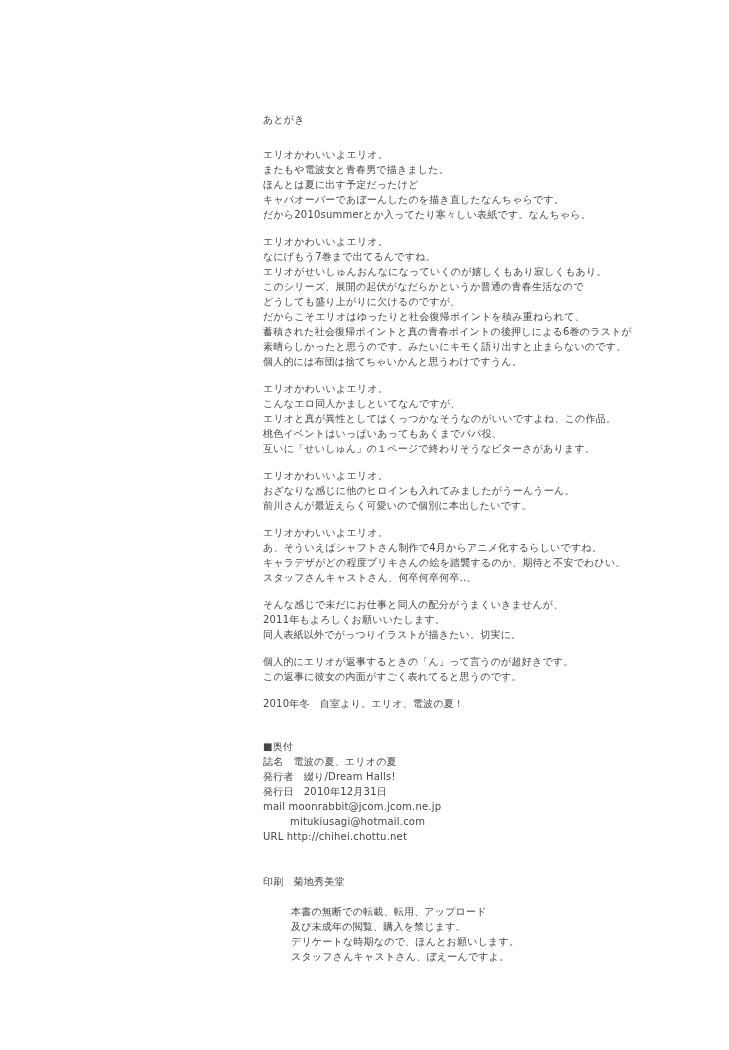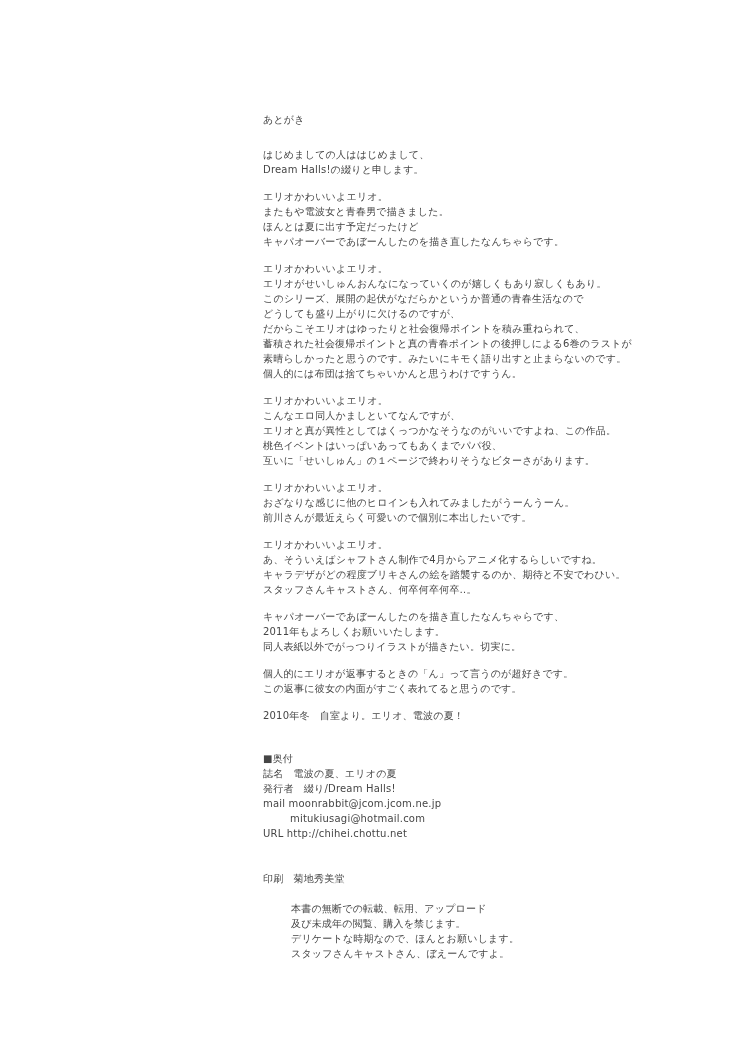--- a/index.html
+++ b/index.html
@@ -48,32 +48,30 @@
     color: #4a4a4a;
   }
 </style>
 </head>
 <body>
 
 <div class="page">
   <div class="content">
     <h1 class="title">あとがき</h1>
     <div>
-        <div class="block block-intro">
-          <div class="line">はじめましての人ははじめまして、</div>
-          <div class="line">Dream Halls!の綴りと申します。</div>
-        </div>
         <div class="block block-para-cover">
           <div class="line">エリオかわいいよエリオ。</div>
           <div class="line">またもや電波女と青春男で描きました。</div>
           <div class="line">ほんとは夏に出す予定だったけど</div>
           <div class="line">キャパオーバーであぼーんしたのを描き直したなんちゃらです。</div>
+          <div class="line">だから2010summerとか入ってたり寒々しい表紙です。なんちゃら。</div>
         </div>
         <div class="block block-para-series">
           <div class="line">エリオかわいいよエリオ。</div>
+          <div class="line">なにげもう7巻まで出てるんですね。</div>
           <div class="line">エリオがせいしゅんおんなになっていくのが嬉しくもあり寂しくもあり。</div>
           <div class="line">このシリーズ、展開の起伏がなだらかというか普通の青春生活なので</div>
           <div class="line">どうしても盛り上がりに欠けるのですが、</div>
           <div class="line">だからこそエリオはゆったりと社会復帰ポイントを積み重ねられて、</div>
           <div class="line">蓄積された社会復帰ポイントと真の青春ポイントの後押しによる6巻のラストが</div>
           <div class="line">素晴らしかったと思うのです。みたいにキモく語り出すと止まらないのです。</div>
           <div class="line">個人的には布団は捨てちゃいかんと思うわけですうん。</div>
         </div>
         <div class="block block-para-relationship">
           <div class="line">エリオかわいいよエリオ。</div>
@@ -87,35 +85,36 @@
           <div class="line">おざなりな感じに他のヒロインも入れてみましたがうーんうーん。</div>
           <div class="line">前川さんが最近えらく可愛いので個別に本出したいです。</div>
         </div>
         <div class="block block-para-anime">
           <div class="line">エリオかわいいよエリオ。</div>
           <div class="line">あ、そういえばシャフトさん制作で4月からアニメ化するらしいですね。</div>
           <div class="line">キャラデザがどの程度ブリキさんの絵を踏襲するのか、期待と不安でわひい。</div>
           <div class="line">スタッフさんキャストさん、何卒何卒何卒‥。</div>
         </div>
         <div class="block block-para-2011">
-          <div class="line">キャパオーバーであぼーんしたのを描き直したなんちゃらです、</div>
+          <div class="line">そんな感じで未だにお仕事と同人の配分がうまくいきませんが、</div>
           <div class="line">2011年もよろしくお願いいたします。</div>
           <div class="line">同人表紙以外でがっつりイラストが描きたい。切実に。</div>
         </div>
         <div class="block block-para-reply">
           <div class="line">個人的にエリオが返事するときの「ん」って言うのが超好きです。</div>
           <div class="line">この返事に彼女の内面がすごく表れてると思うのです。</div>
         </div>
         <div class="block block-closing">
           <div class="line">2010年冬　自室より。エリオ、電波の夏！</div>
         </div>
         <div class="block block-colophon">
           <div class="line">■奥付</div>
           <div class="line">誌名　電波の夏、エリオの夏</div>
           <div class="line">発行者　綴り/Dream Halls!</div>
+          <div class="line">発行日　2010年12月31日</div>
           <div class="line">mail moonrabbit@jcom.jcom.ne.jp</div>
           <div class="line">        mitukiusagi@hotmail.com</div>
           <div class="line">URL http://chihei.chottu.net</div>
         </div>
         <div class="block block-printer">
           <div class="line">印刷　菊地秀美堂</div>
         </div>
         <div class="block block-notice">
           <div class="line">本書の無断での転載、転用、アップロード</div>
           <div class="line">及び未成年の閲覧、購入を禁じます。</div>

